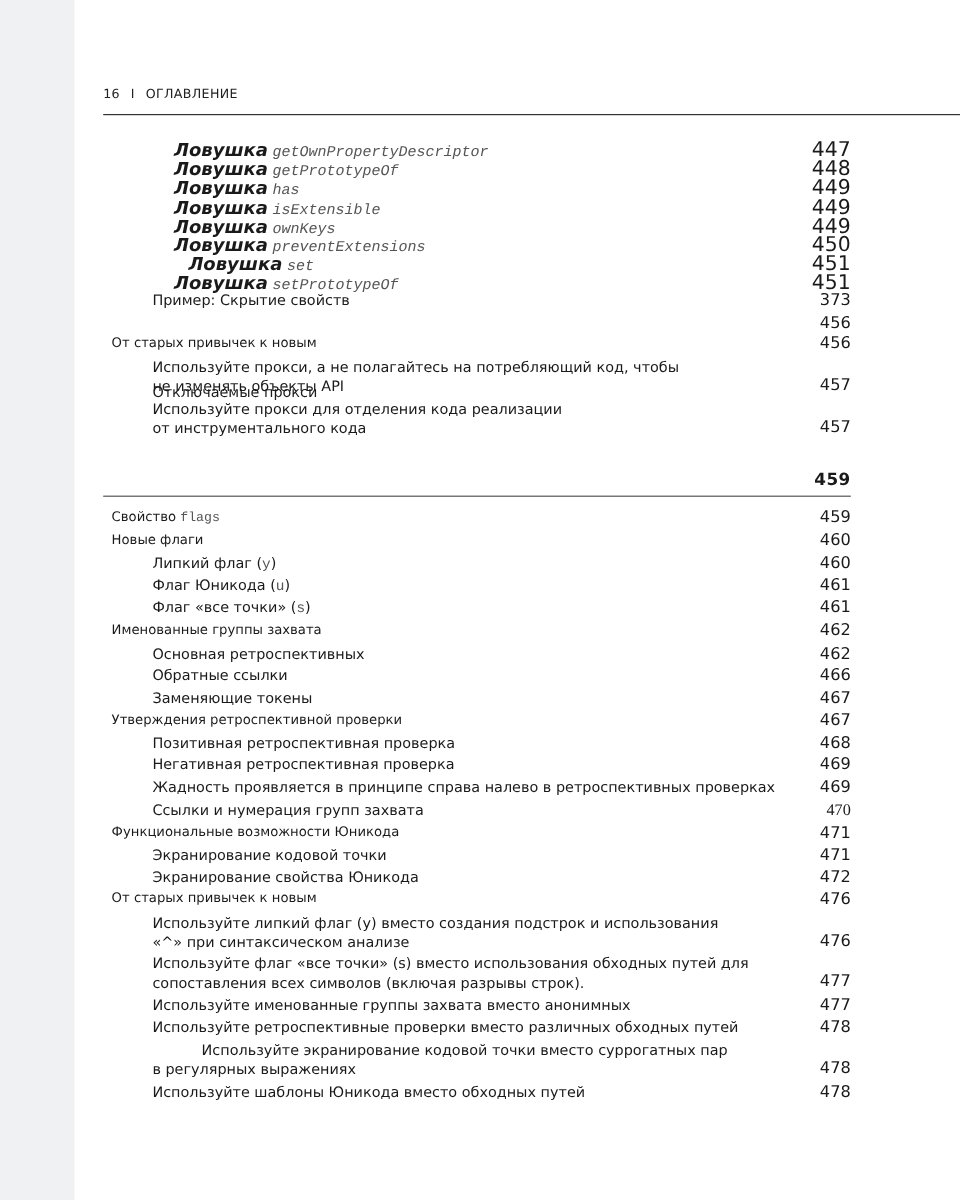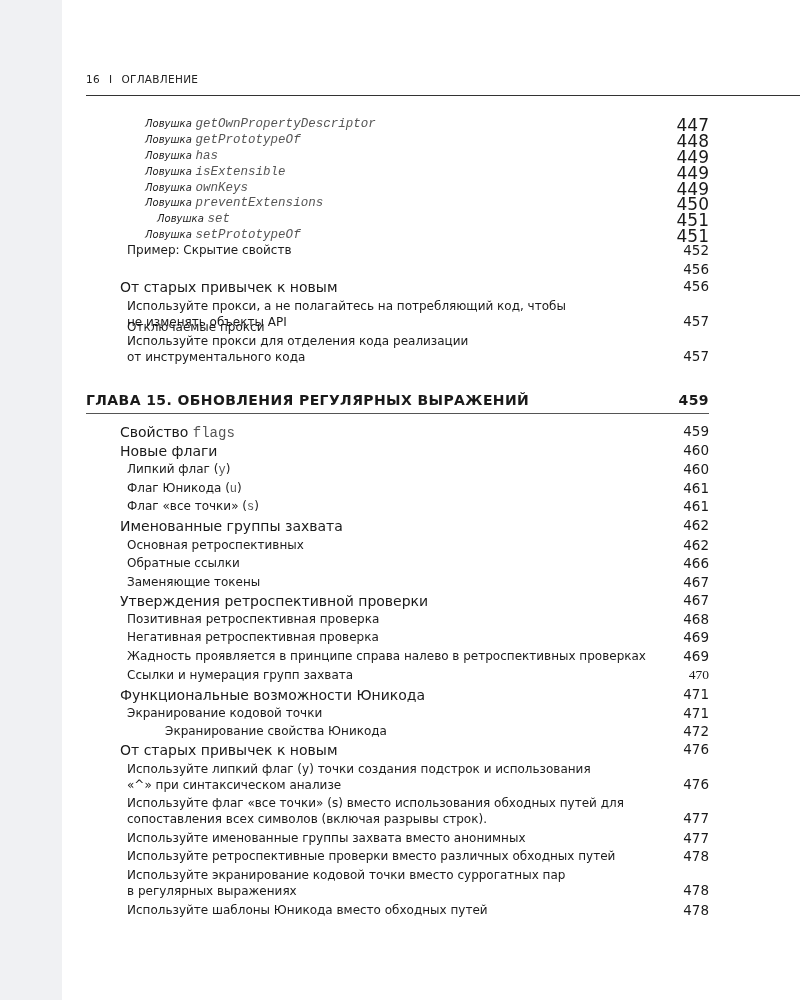--- a/index.html
+++ b/index.html
@@ -9,27 +9,27 @@
       font-family: "DejaVu Sans", sans-serif;
     }
     .margin-strip { position: absolute; left: 0; top: 0; width: 62px; height: 1000px; background: #f0f1f3; }
     .running-head { position: absolute; left: 86px; top: 73px; font-size: 10.5px; letter-spacing: 0.3px; color: #222; }
     .running-head .sep { margin: 0 9px; }
     .head-rule { position: absolute; left: 86px; top: 95px; width: 714px; height: 1px; background: #333; }
     .toc { position: absolute; left: 0; top: 0; width: 800px; }
     .entry { position: absolute; left: 0; width: 800px; }
     .entry .t { position: absolute; white-space: nowrap; }
     .entry .p { position: absolute; right: 91px; text-align: right; }
-    .l1 .t { left: 120px; font-size: 14px; }
+    .l1 .t { left: 93px; font-size: 11px; }
     .l1 .p { font-size: 13.5px; }
     .l2 .t { left: 127px; font-size: 12px; }
     .l2 .p { font-size: 13.5px; }
     .l3 .t { left: 145px; font-size: 12px; }
     .l3 .p { font-size: 17px; }
-    .trap { font-style: italic; font-weight: normal; font-size: 10px; }
+    .trap { font-style: italic; font-weight: bold; font-size: 15px; }
     .code { font-family: "Liberation Mono", monospace; font-style: italic; color: #555; font-size: 12.5px; }
     .mono { font-family: "Liberation Mono", monospace; color: #555; }
     .chapter { position: absolute; left: 86px; top: 392px; width: 623px; font-weight: bold; font-size: 14px; letter-spacing: 0.4px; }
     .chapter .p { position: absolute; right: 0; top: 0; }
     .chapter-rule { position: absolute; left: 86px; top: 413px; width: 623px; height: 1px; background: #555; }
   </style>
 </head>
 <body>
 
 <div class="margin-strip"></div>
@@ -67,21 +67,21 @@
     <div class="entry l3" style="top: 211px;">
       <div class="t" style="top: 0px; margin-left: 12px;"><span class="trap">Ловушка</span> <span class="code">set</span></div>
       <div class="p" style="top: -1px;">451</div>
     </div>
     <div class="entry l3" style="top: 227px;">
       <div class="t" style="top: 0px;"><span class="trap">Ловушка</span> <span class="code">setPrototypeOf</span></div>
       <div class="p" style="top: -1px;">451</div>
     </div>
     <div class="entry l2" style="top: 243px;">
       <div class="t" style="top: 0px;"><span>Пример: Скрытие свойств</span></div>
-      <div class="p" style="top: -1px;">452</div>
+      <div class="p" style="top: -1px;">373</div>
     </div>
     <div class="entry l2" style="top: 262px;">
       <div class="t" style="top: 14px; margin-top: 44px;"><span>Отключаемые прокси</span></div>
       <div class="p" style="top: -1px;">456</div>
     </div>
     <div class="entry l1" style="top: 279px;">
       <div class="t" style="top: 0px;"><span>От старых привычек к новым</span></div>
       <div class="p" style="top: -1px;">456</div>
     </div>
     <div class="entry l2" style="top: 299px;">
@@ -152,53 +152,52 @@
     </div>
     <div class="entry l1" style="top: 687px;">
       <div class="t" style="top: 0px;"><span>Функциональные возможности Юникода</span></div>
       <div class="p" style="top: -1px;">471</div>
     </div>
     <div class="entry l2" style="top: 706px;">
       <div class="t" style="top: 0px;"><span>Экранирование кодовой точки</span></div>
       <div class="p" style="top: -1px;">471</div>
     </div>
     <div class="entry l2" style="top: 724px;">
-      <div class="t" style="top: 0px; margin-left: 38px;"><span>Экранирование свойства Юникода</span></div>
+      <div class="t" style="top: 0px;"><span>Экранирование свойства Юникода</span></div>
       <div class="p" style="top: -1px;">472</div>
     </div>
     <div class="entry l1" style="top: 742px;">
       <div class="t" style="top: 0px;"><span>От старых привычек к новым</span></div>
       <div class="p" style="top: -1px;">476</div>
     </div>
     <div class="entry l2" style="top: 762px;">
-      <div class="t" style="top: 0px;"><span>Используйте липкий флаг (y) точки создания подстрок и использования</span></div>
+      <div class="t" style="top: 0px;"><span>Используйте липкий флаг (y) вместо создания подстрок и использования</span></div>
       <div class="t" style="top: 16px;">«^» при синтаксическом анализе</div>
       <div class="p" style="top: 14px;">476</div>
     </div>
     <div class="entry l2" style="top: 796px;">
       <div class="t" style="top: 0px;"><span>Используйте флаг «все точки» (s) вместо использования обходных путей для</span></div>
       <div class="t" style="top: 16px;">сопоставления всех символов (включая разрывы строк).</div>
       <div class="p" style="top: 14px;">477</div>
     </div>
     <div class="entry l2" style="top: 831px;">
       <div class="t" style="top: 0px;"><span>Используйте именованные группы захвата вместо анонимных</span></div>
       <div class="p" style="top: -1px;">477</div>
     </div>
     <div class="entry l2" style="top: 849px;">
       <div class="t" style="top: 0px;"><span>Используйте ретроспективные проверки вместо различных обходных путей</span></div>
       <div class="p" style="top: -1px;">478</div>
     </div>
     <div class="entry l2" style="top: 868px;">
-      <div class="t" style="top: 0px;"><span>Используйте экранирование кодовой точки вместо суррогатных пар</span></div>
+      <div class="t" style="top: 0px; margin-left: 41px;"><span>Используйте экранирование кодовой точки вместо суррогатных пар</span></div>
       <div class="t" style="top: 16px;">в регулярных выражениях</div>
       <div class="p" style="top: 14px;">478</div>
     </div>
     <div class="entry l2" style="top: 903px;">
       <div class="t" style="top: 0px;"><span>Используйте шаблоны Юникода вместо обходных путей</span></div>
       <div class="p" style="top: -1px;">478</div>
     </div>
   </div>
 
 <div class="chapter">
-  <span>ГЛАВА 15. ОБНОВЛЕНИЯ РЕГУЛЯРНЫХ ВЫРАЖЕНИЙ</span>
   <span class="p">459</span>
 </div>
 <div class="chapter-rule"></div>
 
 </body></html>

